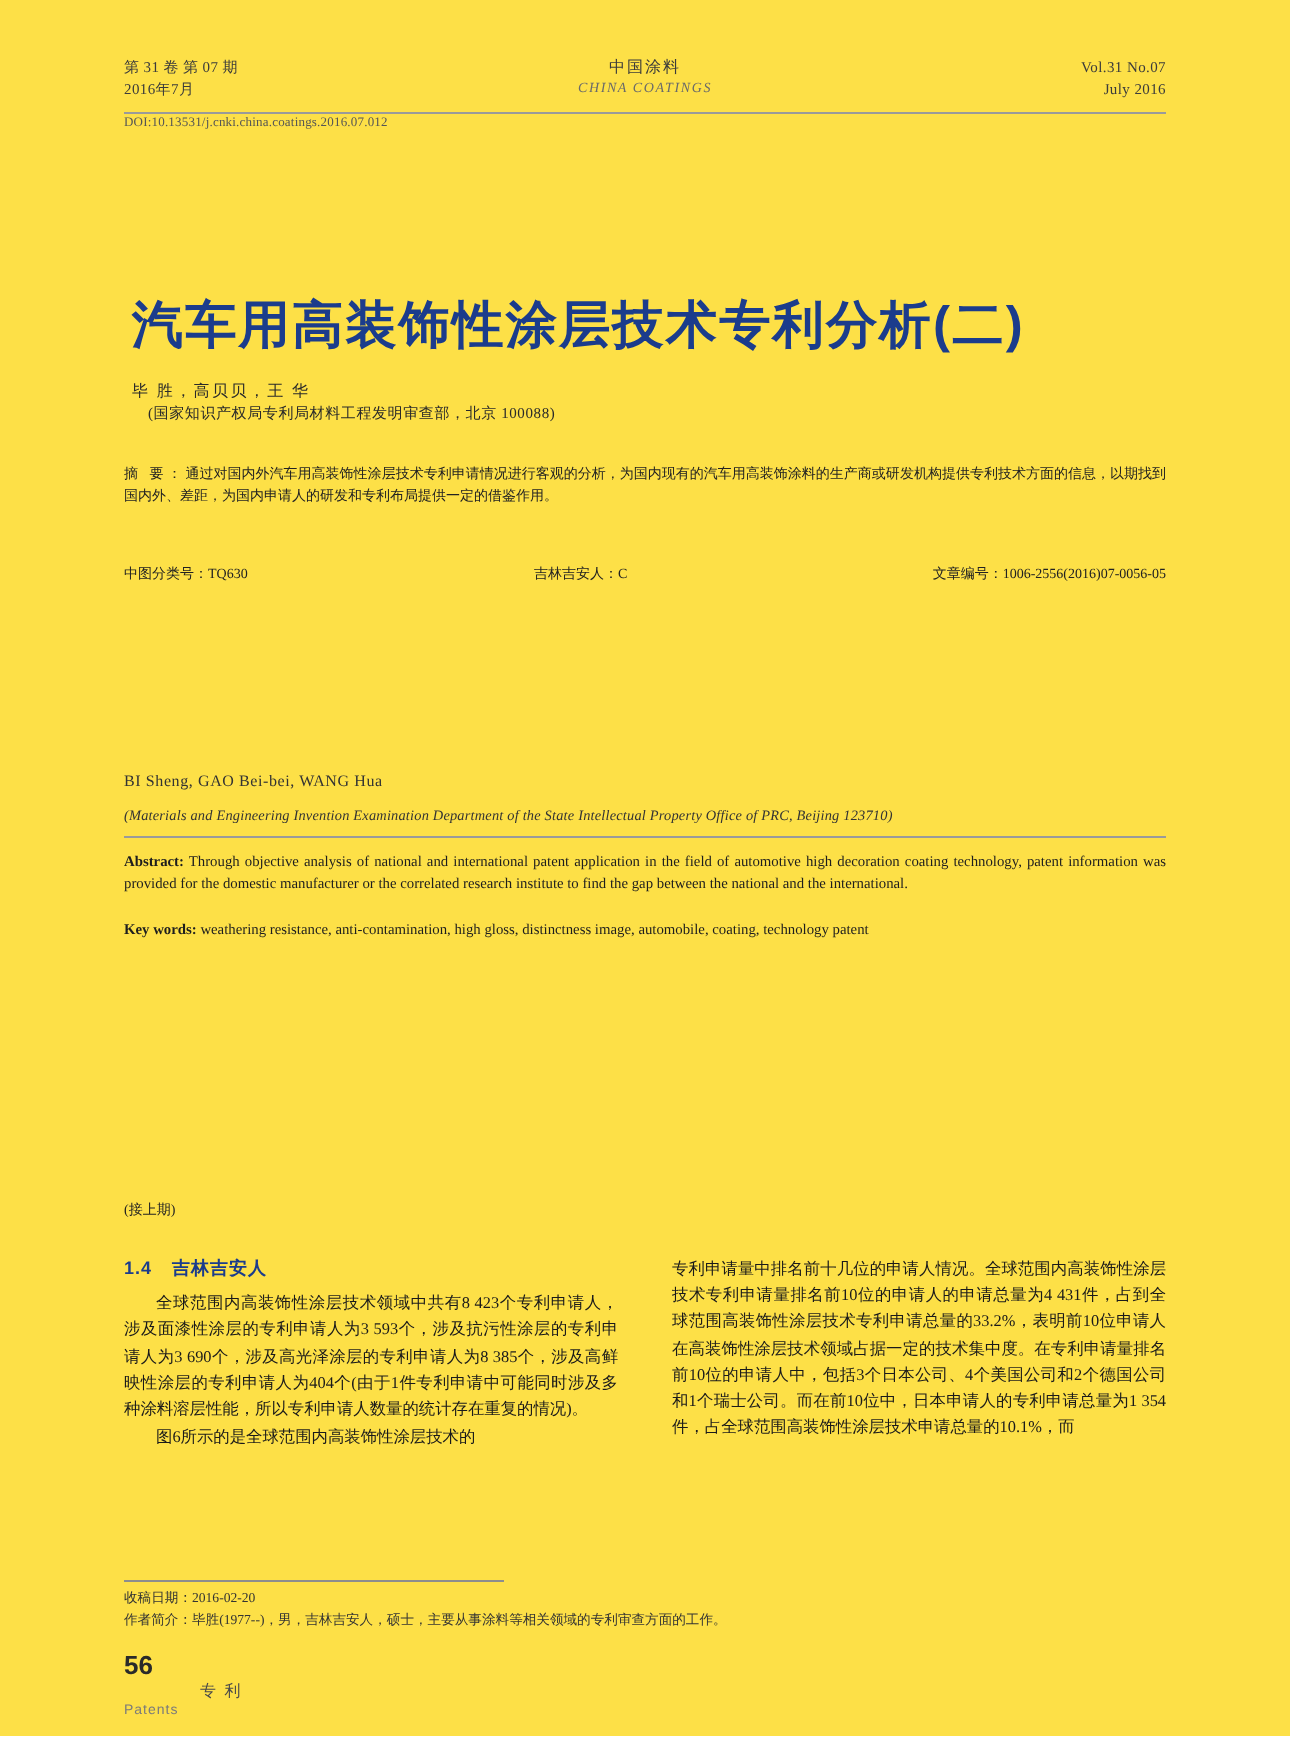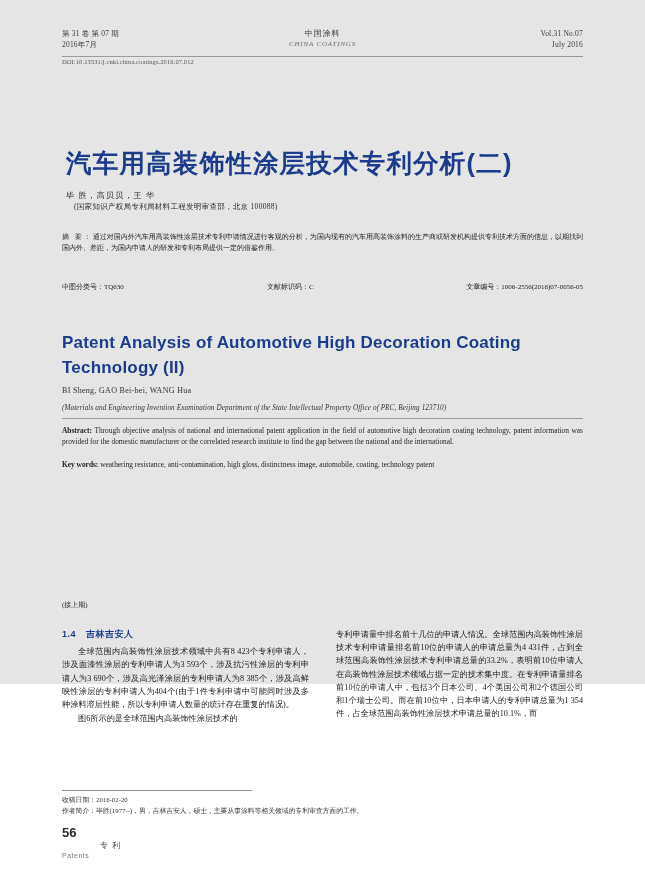--- a/index.html
+++ b/index.html
@@ -10,22 +10,22 @@
     width: 645px;
     height: 876px;
     background: #ffffff;
     font-family: "Liberation Serif", serif;
     color: #1a1a1a;
     overflow: hidden;
   }
   .page {
     position: relative;
     width: 645px;
-    height: 684px;
-    background: #e5e5e5;
+    height: 868px;
+    background: #fde047;
     box-sizing: border-box;
     padding: 0;
   }
   
   .runhead {
     position: absolute;
     top: 28px;
     left: 62px;
     right: 62px;
     height: 34px;
@@ -290,25 +290,24 @@
   <div class="cn-authors">毕  胜，高贝贝，王  华</div>
   <div class="cn-affil">(国家知识产权局专利局材料工程发明审查部，北京   100088)</div>
 
   <div class="abs-cn">
     <span class="lbl">摘    要：</span><span>通过对国内外汽车用高装饰性涂层技术专利申请情况进行客观的分析，为国内现有的汽车用高装饰涂料的生产商或研发机构提供专利技术方面的信息，以期找到国内外、差距，为国内申请人的研发和专利布局提供一定的借鉴作用。</span>
   </div>
 
 
   <div class="clsline">
     <span class="c1"><span>中图分类号：</span><span>TQ630</span></span>
-    <span class="c2"><span>文献标识码：</span><span>C</span></span>
+    <span class="c2"><span>吉林吉安人：</span><span>C</span></span>
     <span class="c3"><span>文章编号：</span><span>1006-2556(2016)07-0056-05</span></span>
   </div>
 
-  <div class="en-title">Patent Analysis of Automotive High Decoration Coating Technology (II)</div>
   <div class="en-authors">BI Sheng, GAO Bei-bei, WANG Hua</div>
   <div class="en-affil">(Materials and Engineering Invention Examination Department of the State Intellectual Property Office of PRC, Beijing 123710)</div>
   <div class="rule-mid"></div>
 
   <div class="abs-en">
     <b>Abstract:</b><span> Through objective analysis of national and international patent application in the field of automotive high decoration coating technology, patent information was provided for the domestic manufacturer or the correlated research institute to find the gap between the national and the international.</span>
   </div>
 
   <div class="kw-en">
     <b>Key words:</b><span> weathering resistance, anti-contamination, high gloss, distinctness image, automobile, coating, technology patent</span>

